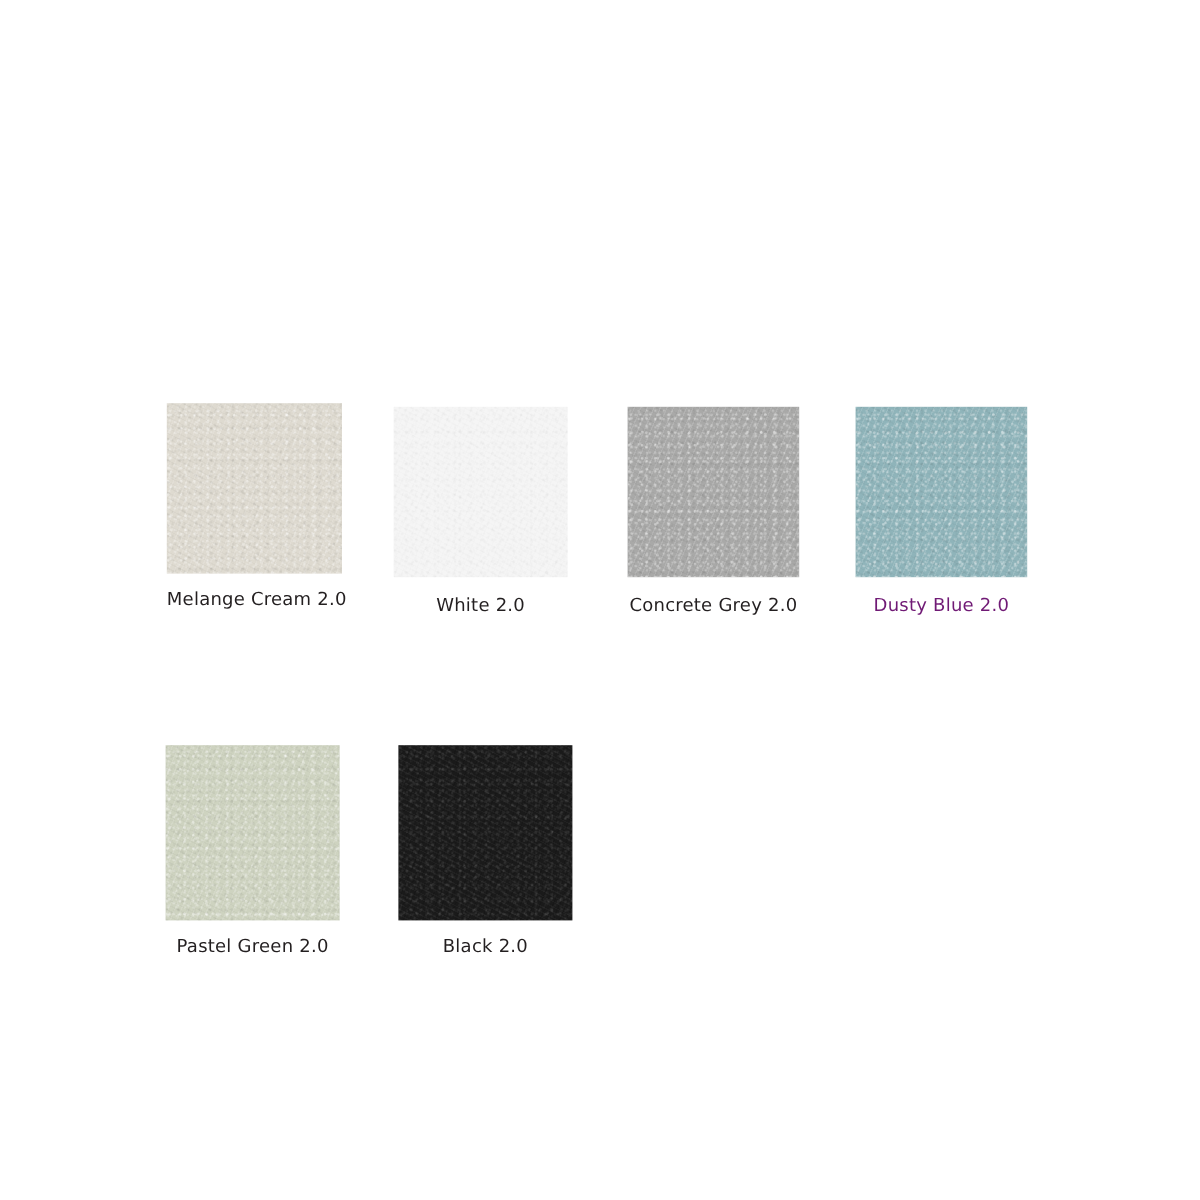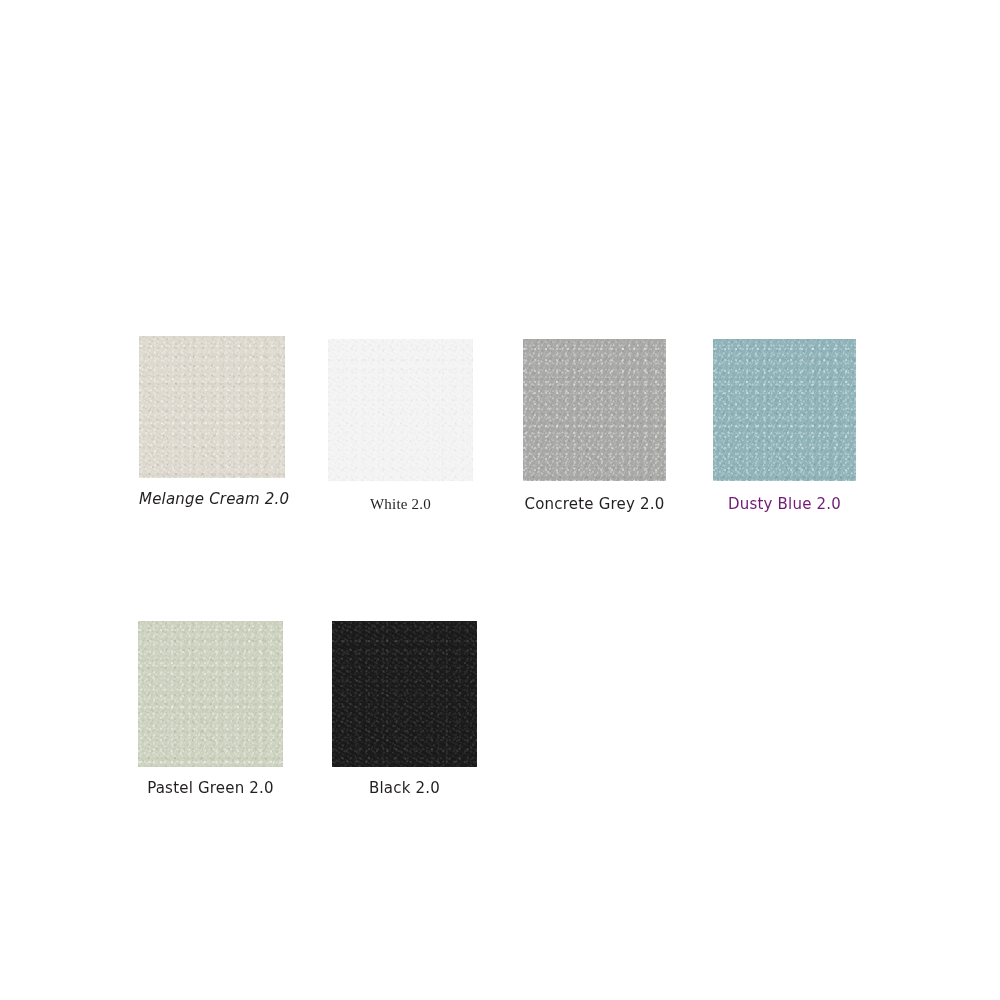--- a/index.html
+++ b/index.html
@@ -114,25 +114,25 @@
     font-size: 15px;
     line-height: 18px;
     letter-spacing: 0.2px;
     white-space: nowrap;
   }
 </style>
 </head>
 <body style="background: rgb(255, 255, 255);">
 
 <div id="swatch-grid">
-    <div class="swatch-cell" style="left: 0px; top: 0px; width: 1000px; height: 976px; pointer-events: none; font-style: italic;">
+    <div class="swatch-cell" style="left: 0px; top: 0px; width: 1000px; height: 976px; pointer-events: none;">
       <div class="swatch-chip" style="position: absolute; left: 139px; top: 336px; width: 146px; height: 142px; background: rgb(222, 218, 208); pointer-events: auto;"></div>
       <div class="swatch-label" style="position: absolute; left: 139px; top: 490px; width: 146px; color: rgb(35, 31, 32);">Melange Cream 2.0</div>
     </div>
-    <div class="swatch-cell" style="left: 0px; top: 0px; width: 1000px; height: 1000px; pointer-events: none; font-family: Liberation Serif, serif;">
+    <div class="swatch-cell" style="left: 0px; top: 0px; width: 1000px; height: 1000px; pointer-events: none;">
       <div class="swatch-chip pale" style="position: absolute; left: 328px; top: 339px; width: 145px; height: 142px; background: rgb(245, 245, 245); pointer-events: auto;"></div>
       <div class="swatch-label" style="position: absolute; left: 328px; top: 495px; width: 145px; color: rgb(35, 31, 32);">White 2.0</div>
     </div>
     <div class="swatch-cell" style="left: 0px; top: 0px; width: 1000px; height: 1000px; pointer-events: none;">
       <div class="swatch-chip" style="position: absolute; left: 523px; top: 339px; width: 143px; height: 142px; background: rgb(169, 169, 168); pointer-events: auto;"></div>
       <div class="swatch-label" style="position: absolute; left: 523px; top: 495px; width: 143px; color: rgb(35, 31, 32);">Concrete Grey 2.0</div>
     </div>
     <div class="swatch-cell" style="left: 0px; top: 0px; width: 1000px; height: 1000px; pointer-events: none;">
       <div class="swatch-chip" style="position: absolute; left: 713px; top: 339px; width: 143px; height: 142px; background: rgb(143, 180, 186); pointer-events: auto;"></div>
       <div class="swatch-label" style="position: absolute; left: 713px; top: 495px; width: 143px; color: #701a75;">Dusty Blue 2.0</div>

